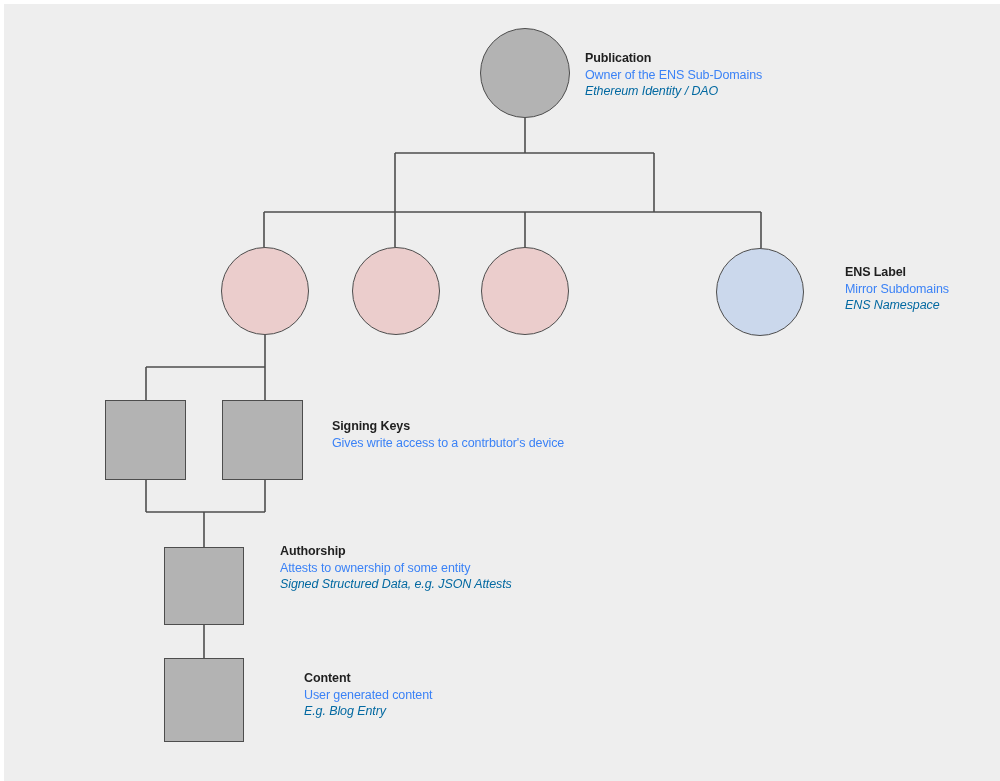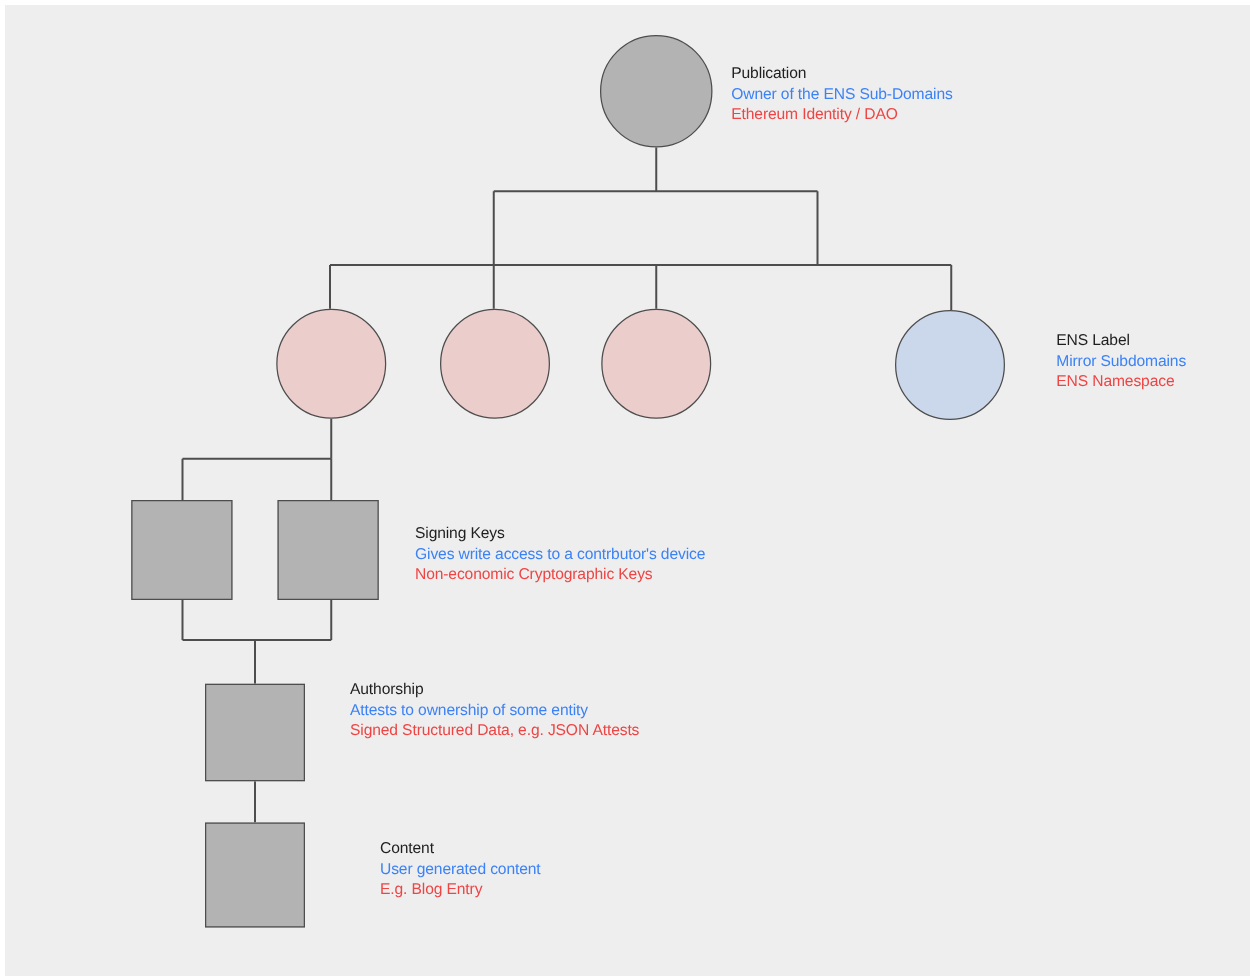--- a/index.html
+++ b/index.html
@@ -45,36 +45,37 @@
   .node.circle {
     border-radius: 50%;
   }
   .label {
     position: absolute;
     line-height: 1.33;
     color: #3b3b3b;
     white-space: nowrap;
   }
   .label .title {
-    font-weight: normal;
+    font-weight: bold;
     font-size: 12.5px;
     color: #1f1f1f;
     display: block;
     letter-spacing: -0.1px;
   }
   .label .desc {
     font-size: 12.5px;
     display: block;
     color: #3b82f6;
     letter-spacing: -0.1px;
   }
   .label .meta {
     font-size: 12.5px;
+    font-style: italic;
     display: block;
-    color: #ef4444;
+    color: #0369a1;
     letter-spacing: -0.1px;
   }
 </style>
 </head>
 <body>
 
 <div id="canvas"></div>
 
 <div id="diagram">
 
@@ -129,21 +130,20 @@
     <span class="title">ENS Label</span>
     <span class="desc">Mirror Subdomains</span>
     <span class="meta">ENS Namespace</span>
   </div>
 
   <div class="node" style="left:105px; top:400px; width:81px; height:80px; background:#b3b3b3;"></div>
   <div class="node" style="left:222px; top:400px; width:81px; height:80px; background:#b3b3b3;"></div>
   <div class="label" style="left:332px; top:418px;">
     <span class="title">Signing Keys</span>
     <span class="desc">Gives write access to a contrbutor's device</span>
-    <span class="meta">Non-economic Cryptographic Keys</span>
   </div>
 
   <div class="node" style="left:164px; top:547px; width:80px; height:78px; background:#b3b3b3;"></div>
   <div class="label" style="left:280px; top:543px;">
     <span class="title">Authorship</span>
     <span class="desc">Attests to ownership of some entity</span>
     <span class="meta">Signed Structured Data, e.g. JSON Attests</span>
   </div>
 
   <div class="node" style="left:164px; top:658px; width:80px; height:84px; background:#b3b3b3;"></div>

